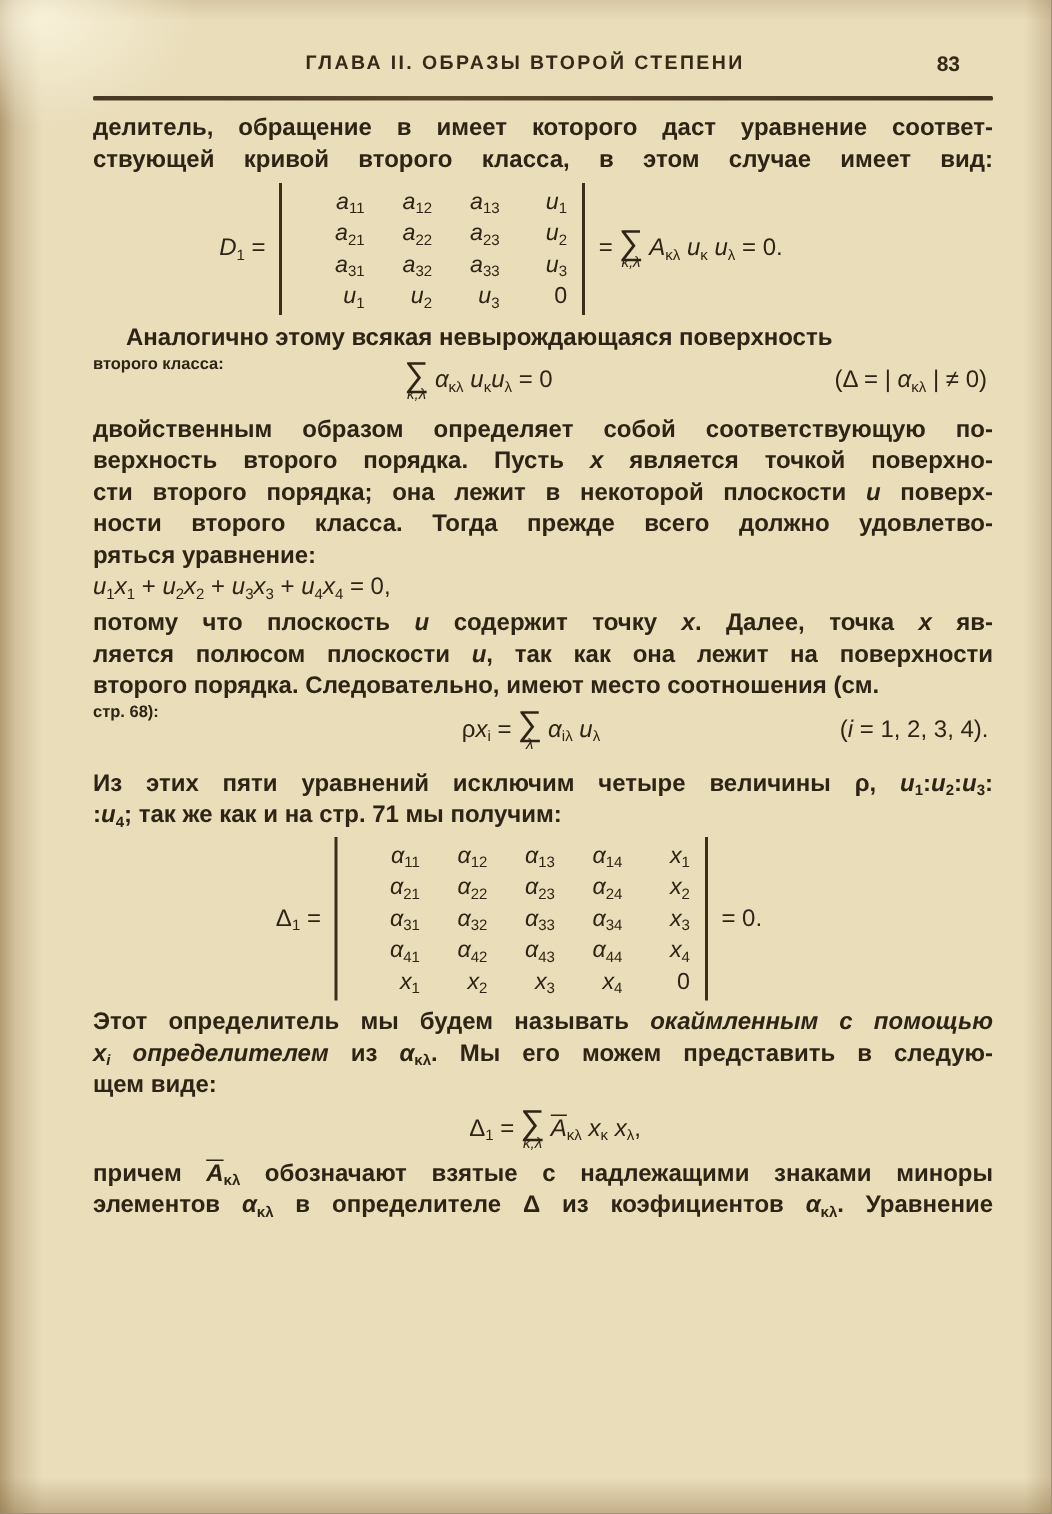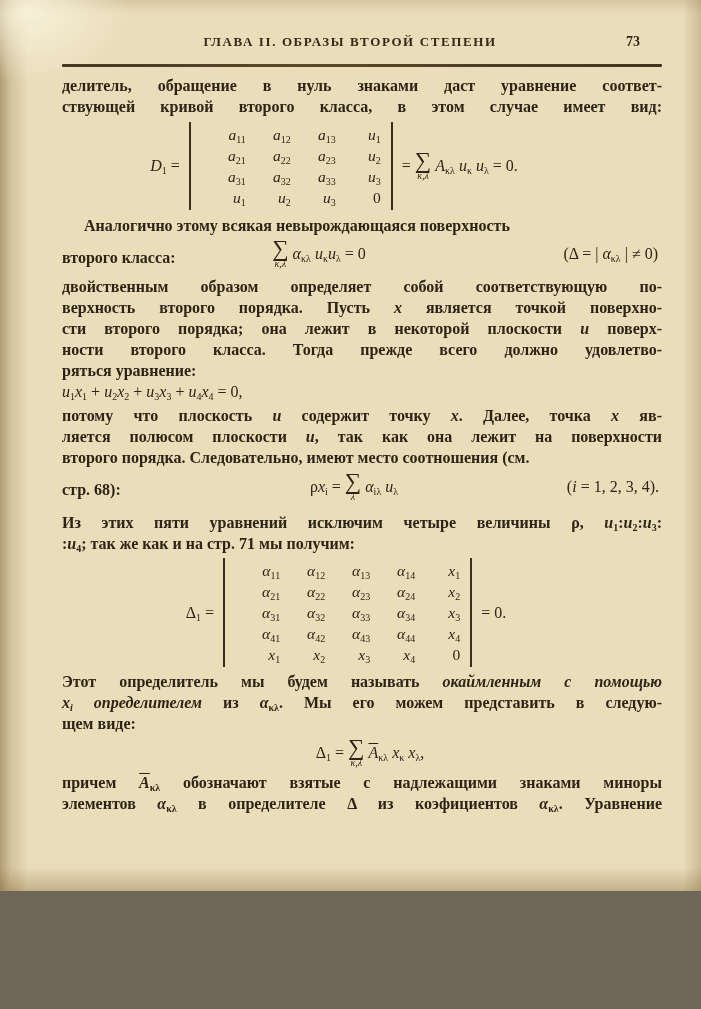--- a/index.html
+++ b/index.html
@@ -1,18 +1,18 @@
 <!DOCTYPE html>
 <html><head>
 <meta charset="utf-8">
 <style>
   html,body{margin:0;padding:0;background:#6e6659;}
   .page{
-    width:701px;height:891px;position:relative;overflow:hidden;
-    font-family:Liberation Serif, serif;
+    width:701px;height:1009px;position:relative;overflow:hidden;
+    font-family:Liberation Sans, sans-serif;
     color:#2e2415;
     background:
       radial-gradient(140px 100px at 28px 12px, rgba(250,244,222,.85), rgba(250,244,222,0) 72%),
       linear-gradient(90deg, rgba(122,90,44,.50) 0px, rgba(122,90,44,.22) 10px, rgba(122,90,44,0) 28px),
       linear-gradient(-90deg, rgba(122,90,44,.26) 0px, rgba(122,90,44,0) 18px),
       linear-gradient(0deg, rgba(122,90,44,.34) 0px, rgba(122,90,44,0) 24px),
       linear-gradient(180deg, rgba(122,90,44,.16) 0px, rgba(122,90,44,0) 14px),
       #e9ddba;
   }
   .content{padding:34px 39px 0 62px;}
@@ -44,21 +44,21 @@
 
   .sum{display:inline-flex;flex-direction:column;align-items:center;margin:0 4px;}
   .sig{font-size:23px;line-height:20px;}
   .lim{font-size:10px;line-height:10px;font-style:italic;}
 
   #f-d1{margin:5px 0;transform:translateX(-28px);}
   #f-d2{margin:4px 0 4px 0;transform:translateX(-16px);}
 
   .fline{position:relative;height:36px;display:flex;align-items:center;
          font-weight:normal;font-size:16px;}
-  .fline .left{position:absolute;left:0;top:1px;font-weight:bold;font-size:16px;margin-top:12px;}
+  .fline .left{position:absolute;left:0;top:1px;font-weight:bold;font-size:11px;}
   .fline .center{margin:0 auto;display:inline-flex;align-items:center;}
   .fline .right{position:absolute;right:4px;font-weight:normal;}
   #row-class-eq .center{transform:translateX(-45px);}
   #row-polar .center{transform:translateX(-8px);}
   #row-polar{height:38px;}
   #row-polar .right{right:3px;}
 
   #f-plane{margin:2px 0 4px 0;text-align:left;display:block;}
   #f-bordered-sum{margin:2px 0;height:34px;transform:translateX(8px);}
 
@@ -71,26 +71,26 @@
   #p1{margin-top:8px;}
 </style>
 </head>
 <body>
 
 <div class="page">
   <div class="content">
 
     <div class="hdr">
       <span class="chapter">ГЛАВА II. ОБРАЗЫ ВТОРОЙ СТЕПЕНИ</span>
-      <span class="pagenum">73</span>
+      <span class="pagenum">83</span>
     </div>
     <div class="rule"></div>
 
     <div id="p1" class="para">
-        <div class="tline just">делитель, обращение в нуль знаками даст уравнение соответ-</div>
+        <div class="tline just">делитель, обращение в имеет которого даст уравнение соответ-</div>
         <div class="tline just">ствующей кривой второго класса, в этом случае имеет вид:</div>
       </div>
 
     <div id="f-d1" class="formula fcenter">
       <span><i>D</i><sub>1</sub> =</span>
       <span class="det">
           <div class="mrow">
             <span class="mcell"><i>a</i><sub>11</sub></span>
             <span class="mcell"><i>a</i><sub>12</sub></span>
             <span class="mcell"><i>a</i><sub>13</sub></span>

